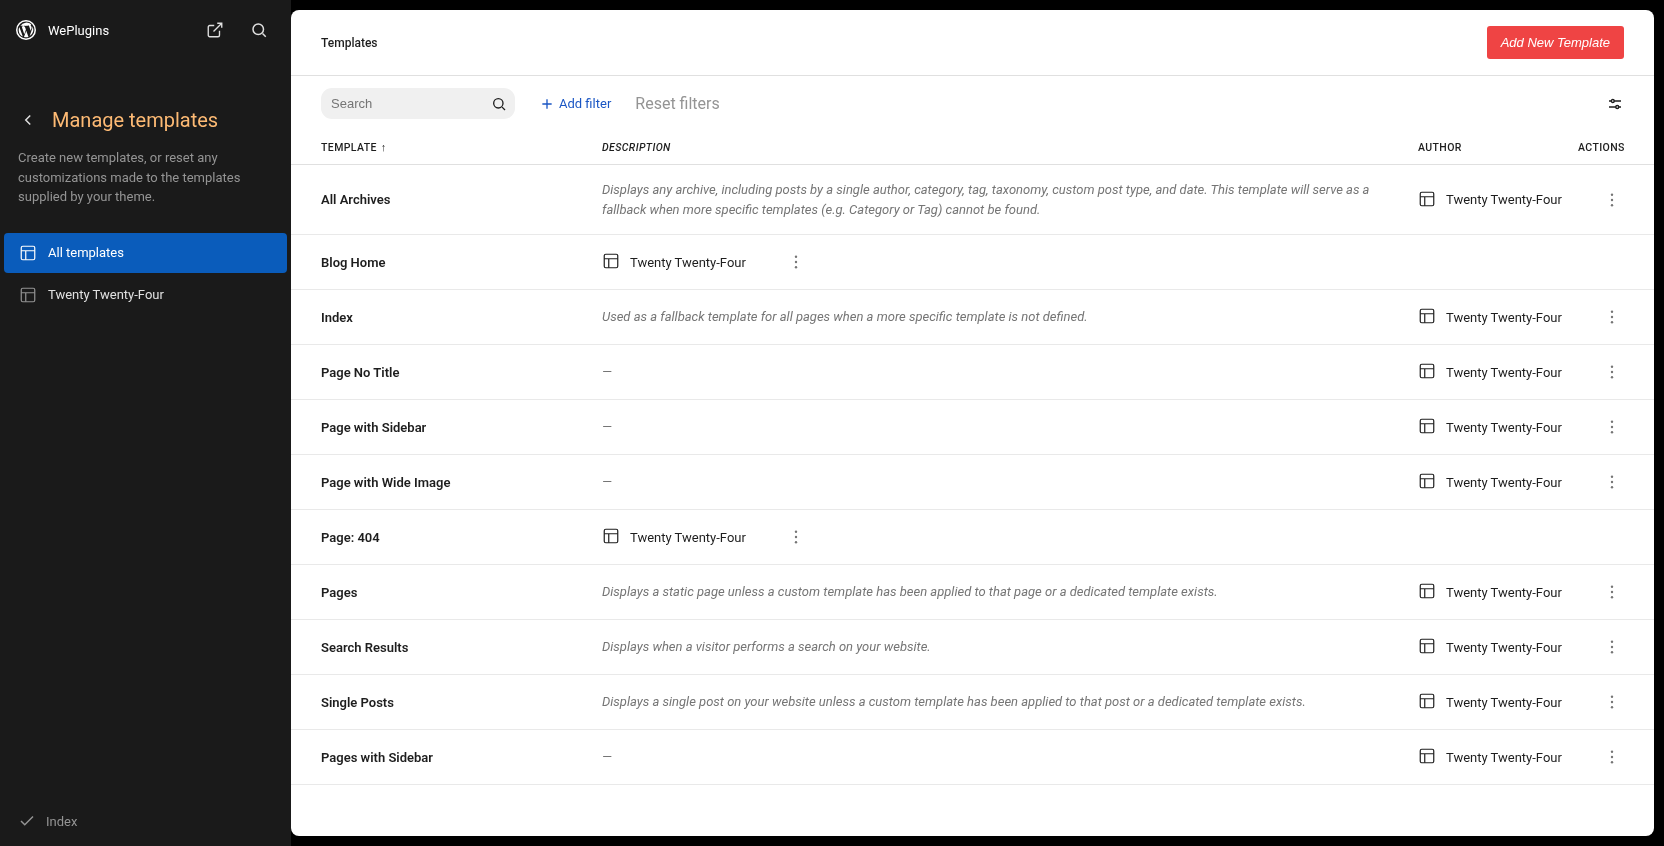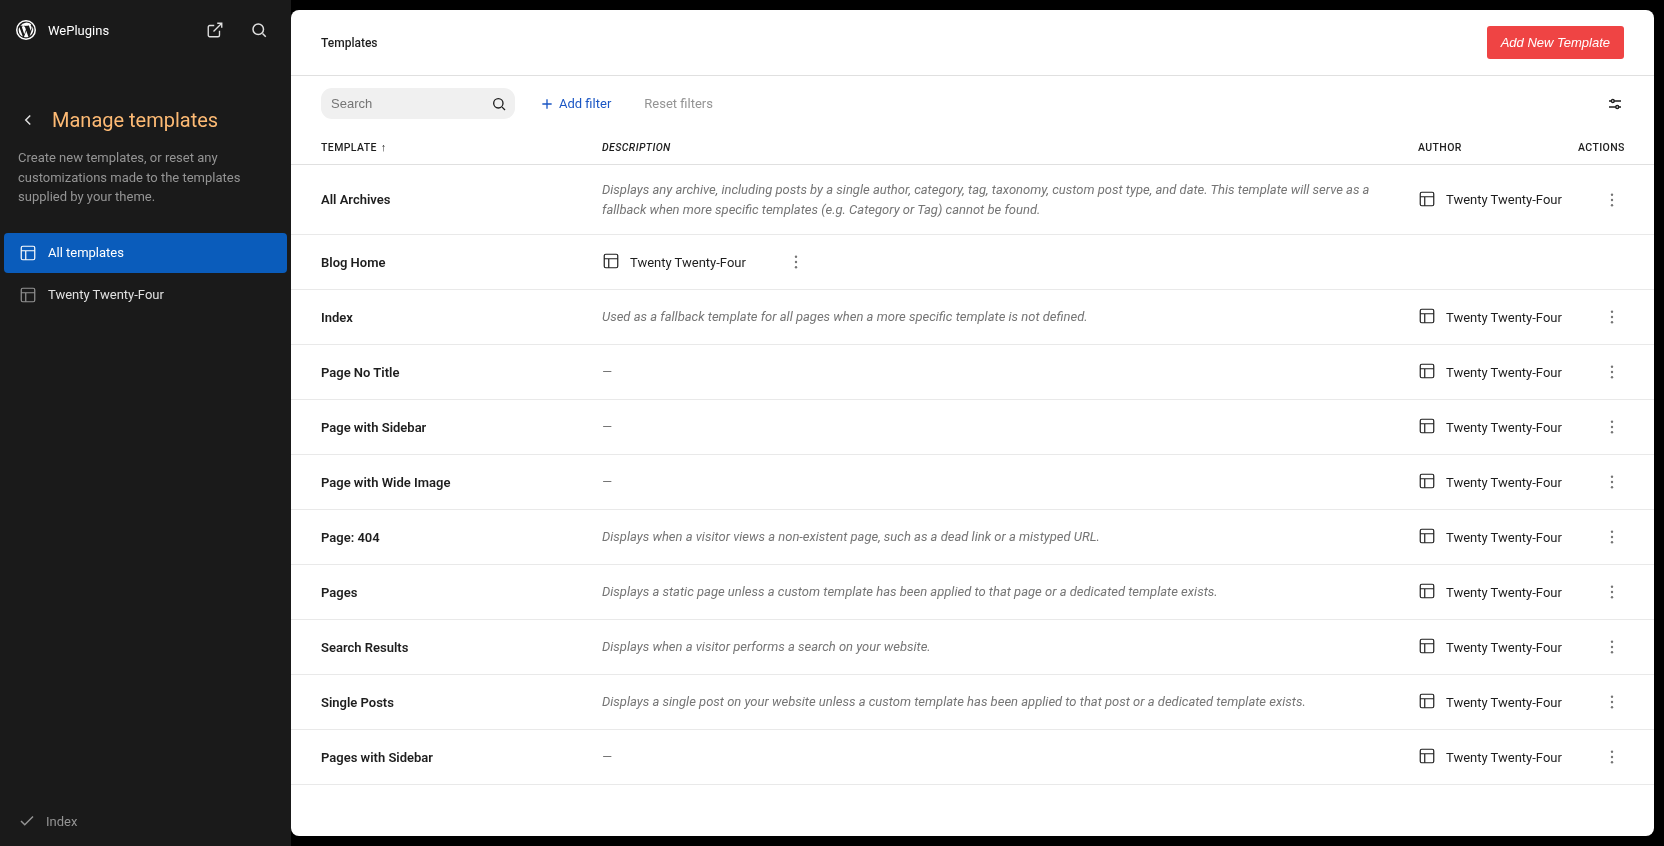--- a/index.html
+++ b/index.html
@@ -154,21 +154,21 @@
       transform: translateY(-50%);
     }
     .add-filter {
       display: flex;
       align-items: center;
       gap: 4px;
       color: #1a56c4;
       font-size: 13px;
       cursor: pointer;
     }
-    .reset-filters { color: #949494; font-size: 13px; cursor: pointer; margin-left: 9px; }
+    .reset-filters { color: #949494; font-size: 16px; cursor: pointer; }
     .view-options {
       margin-left: auto;
       cursor: pointer;
     }
     .table-wrap { flex: 1; overflow-y: auto; }
     .table-head-row {
       display: flex;
       align-items: center;
       padding: 10px 30px;
       border-bottom: 1px solid #e0e0e0;
@@ -462,21 +462,20 @@
                 <svg width="18" height="18" viewBox="0 0 24 24" fill="#757575">
                   <circle cx="12" cy="5" r="1.6"></circle>
                   <circle cx="12" cy="12" r="1.6"></circle>
                   <circle cx="12" cy="19" r="1.6"></circle>
                 </svg>
               </span>
             </div>
           </div>
           <div class="data-row">
             <div class="col-template"><span class="tmpl-name">Page: 404</span></div>
-            <div class="col-description tmpl-desc">Displays when a visitor views a non-existent page, such as a dead link or a mistyped URL.</div>
             <div class="col-author author-cell">
               <span class="author-icon">
                 <svg width="18" height="18" viewBox="0 0 24 24" fill="none" stroke="#1e1e1e" stroke-width="1.6">
                   <rect x="3" y="3" width="18" height="18" rx="2"></rect>
                   <path d="M3 9h18M9 9v12"></path>
                 </svg>
               </span>
               <span class="author-name">Twenty Twenty-Four</span>
             </div>
             <div class="col-actions">

